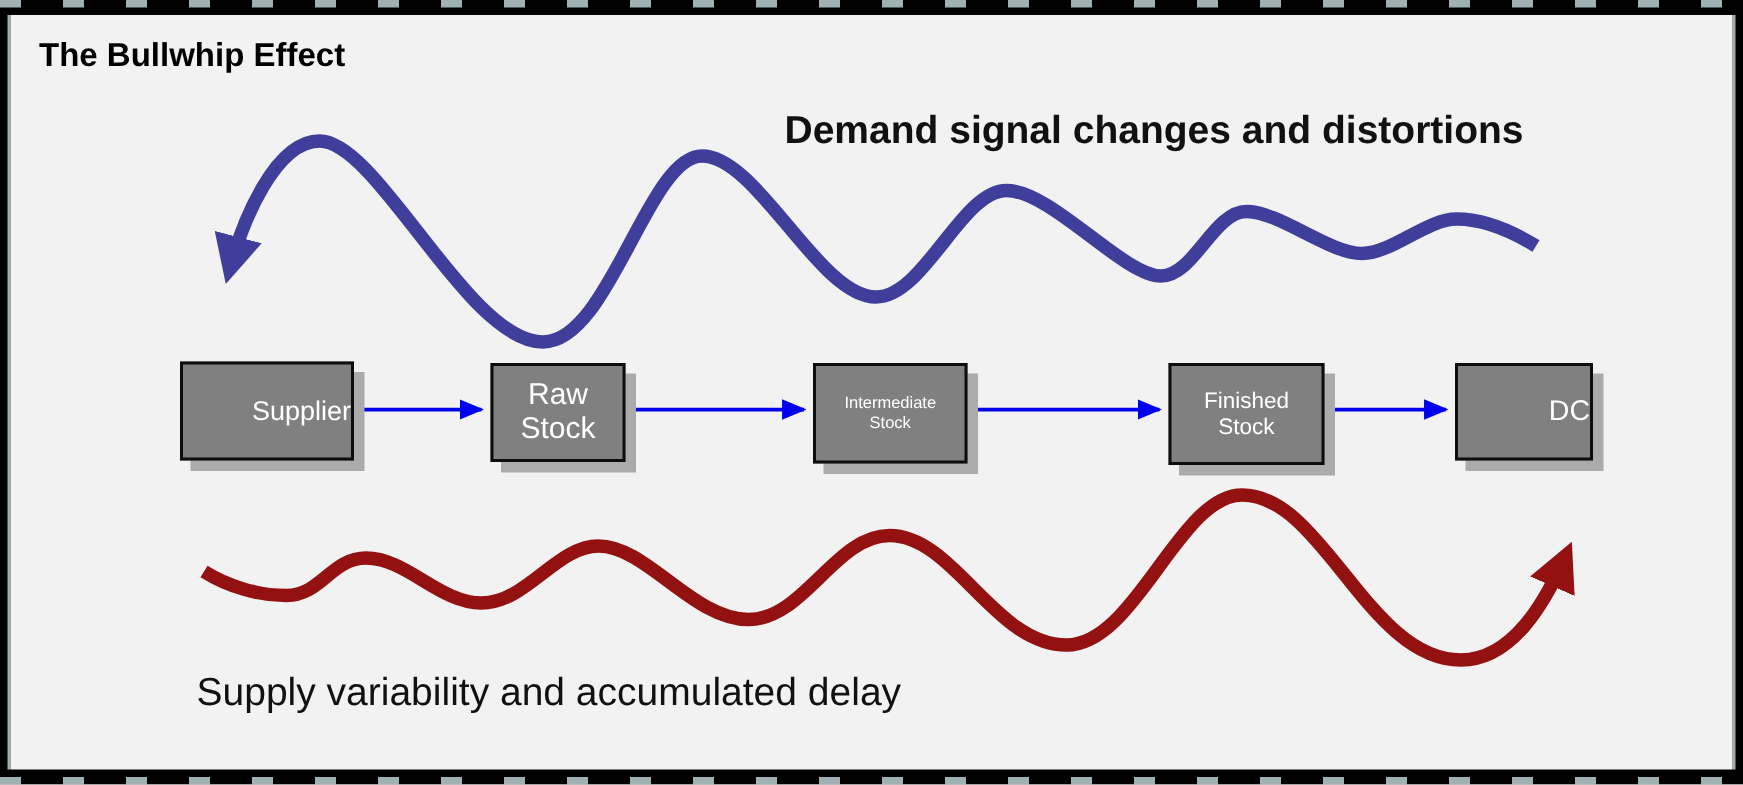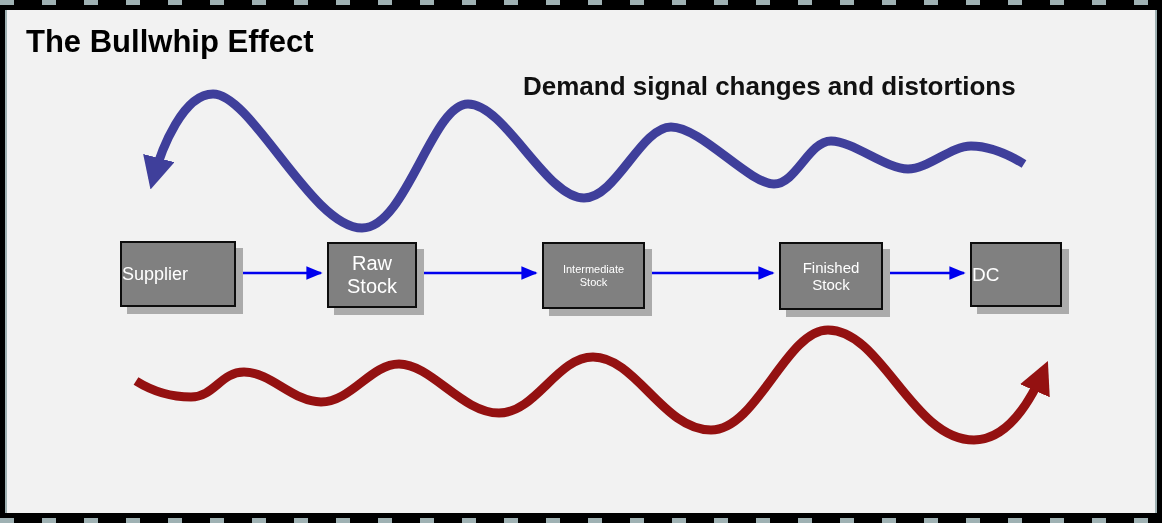--- a/index.html
+++ b/index.html
@@ -17,35 +17,35 @@
   .teal-line{position:absolute;top:10px;bottom:10px;width:2px;background:#9fb1b3;}
   .teal-line.left{left:5px;}
   .teal-line.right{right:5px;}
   .canvas{position:absolute;left:7px;right:7px;top:10px;bottom:10px;background:#f2f2f2;}
   .overlay{position:absolute;inset:0;}
   svg.diagram{position:absolute;inset:0;display:block;}
   .wave{fill:none;stroke-width:9;stroke-linecap:butt;}
 
   .title{
     position:absolute;left:26px;top:24px;
-    font-size:31px;font-weight:bold;color:#000000;white-space:nowrap;
+    font-size:22px;font-weight:bold;color:#000000;white-space:nowrap;
   }
   .annotation{
     position:absolute;font-size:26px;color:#111111;white-space:nowrap;
   }
   .annotation.demand{left:523px;top:71px;font-weight:bold;}
   .annotation.supply{left:131px;top:446px;}
 
   .node{
     position:absolute;
     background:#808080;
     border:2.5px solid #0d0d0d;
     box-shadow:7px 7px 0 #ababab;
     color:#ffffff;
-    display:flex;align-items:center;justify-content:flex-start;
+    display:flex;align-items:center;justify-content:flex-end;
     text-align:center;line-height:1.15;
     box-sizing:border-box;
   }
   .node.supplier{left:120px;top:241px;width:116px;height:66px;font-size:18px;}
   .node.raw{left:327px;top:242px;width:90px;height:66px;font-size:20px;padding:0 8px;}
   .node.intermediate{left:542px;top:242px;width:103px;height:67px;font-size:11px;padding:0 14px;}
   .node.finished{left:779px;top:242px;width:104px;height:68px;font-size:15px;padding:0 10px;}
   .node.dc{left:970px;top:242px;width:92px;height:65px;font-size:19px;}
 </style>
 </head>
@@ -101,20 +101,21 @@
         <line x1="420" y1="273" x2="536" y2="273" marker-end="url(#headConn)"></line>
         <line x1="648" y1="273" x2="773" y2="273" marker-end="url(#headConn)"></line>
         <line x1="886" y1="273" x2="964" y2="273" marker-end="url(#headConn)"></line>
       </g>
     </svg>
 
     <div class="title">The Bullwhip Effect</div>
 
     <div class="annotation demand">Demand signal changes and distortions</div>
 
+    <div class="annotation supply">Supply variability and accumulated delay</div>
 
     <div class="node supplier">
       <span>Supplier</span>
     </div>
     <div class="node intermediate">
       <span>Intermediate Stock</span>
     </div>
     <div class="node raw">
       <span>Raw Stock</span>
     </div>

